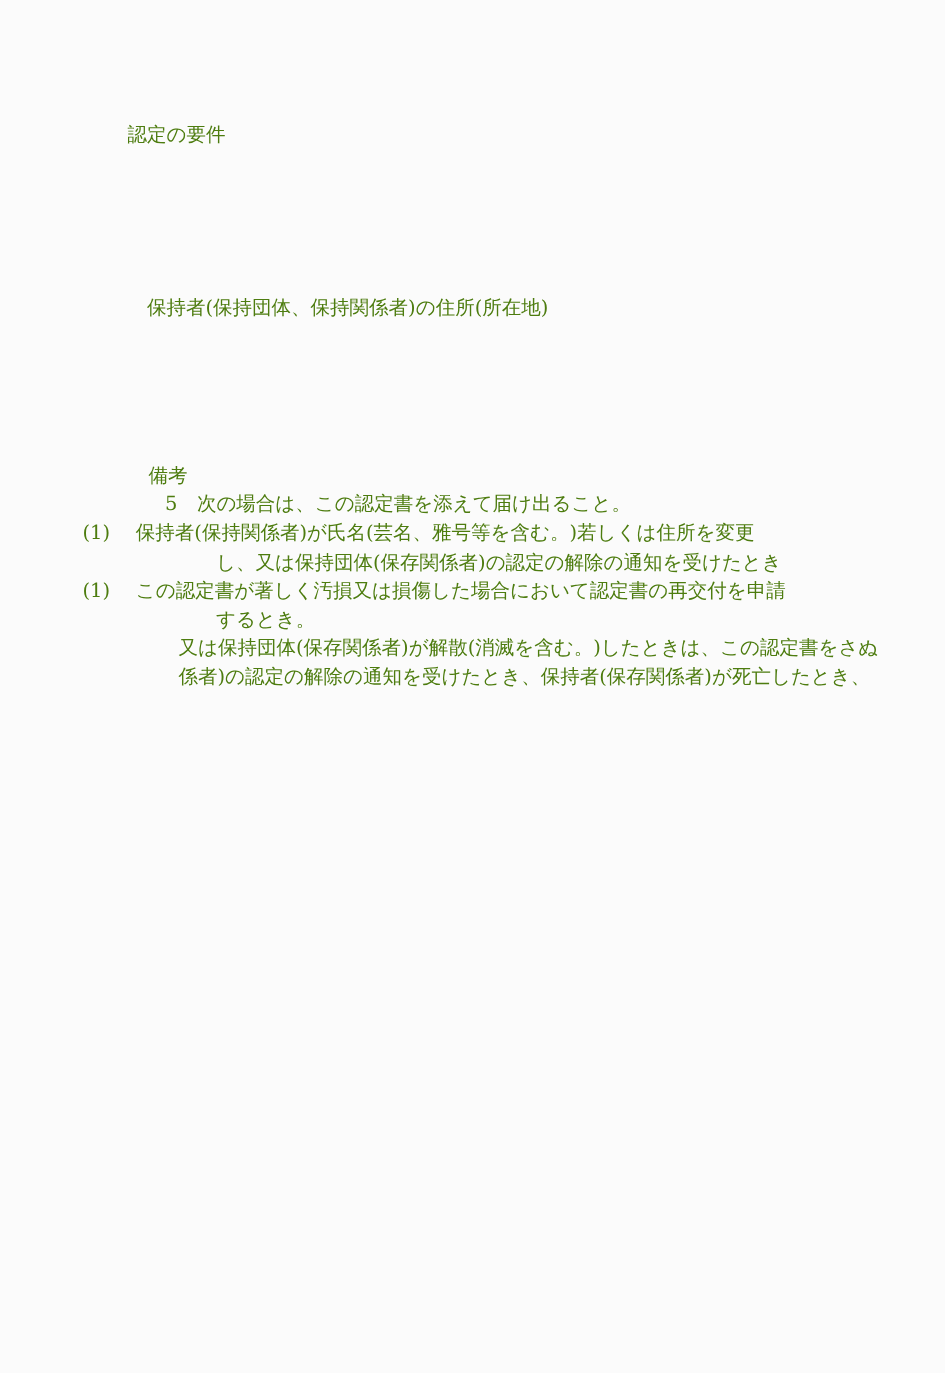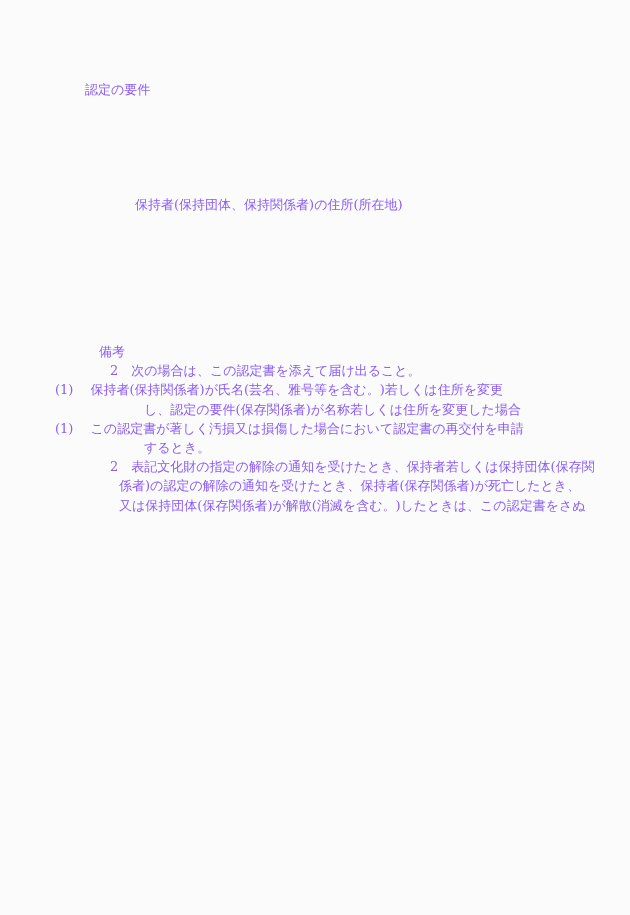--- a/index.html
+++ b/index.html
@@ -7,42 +7,40 @@
     padding: 0;
     background: #fbfbfb;
   }
   .page {
     position: relative;
     width: 630px;
     height: 915px;
     background: #fbfbfb;
     font-family: "DejaVu Serif", "Liberation Serif", serif;
     font-size: 13px;
-    color: #8b5cf6;
+    color: #4d7c0f;
     overflow: hidden;
   }
   .doc-title {
     position: absolute;
     left: 85px;
     top: 81px;
     white-space: pre;
   }
   .holder-address {
     position: absolute;
     left: 98px;
     top: 196px;
     white-space: pre;
-    margin-left: 37px;
   }
   .remarks {
     position: absolute;
     left: 0;
     top: 308px;
     width: 568px;
-    margin-top: 34px;
   }
   .remarks .line {
     height: 19.2px;
     line-height: 19.2px;
     white-space: pre;
   }
   .ind-head  { padding-left: 99px;  }
   .ind-num   { padding-left: 110px; }
   .ind-paren { padding-left: 55px; }
   .ind-cont1 { padding-left: 144px; }
@@ -52,23 +50,22 @@
 <body>
 
 <div class="page">
 
   <div class="doc-title">認定の要件</div>
 
   <div class="holder-address">保持者(保持団体、保持関係者)の住所(所在地)</div>
 
   <div class="remarks">
     <div class="line ind-head">備考</div>
-    <div class="line ind-num">2　次の場合は、この認定書を添えて届け出ること。</div>
+    <div class="line ind-num">5　次の場合は、この認定書を添えて届け出ること。</div>
     <div class="line ind-paren">(1)　 保持者(保持関係者)が氏名(芸名、雅号等を含む。)若しくは住所を変更</div>
-    <div class="line ind-cont1">し、認定の要件(保存関係者)が名称若しくは住所を変更した場合</div>
+    <div class="line ind-cont1">し、又は保持団体(保存関係者)の認定の解除の通知を受けたとき</div>
     <div class="line ind-paren">(1)　 この認定書が著しく汚損又は損傷した場合において認定書の再交付を申請</div>
     <div class="line ind-cont1">するとき。</div>
-    <div class="line ind-num">2　表記文化財の指定の解除の通知を受けたとき、保持者若しくは保持団体(保存関</div>
+    <div class="line ind-cont2">又は保持団体(保存関係者)が解散(消滅を含む。)したときは、この認定書をさぬ</div>
     <div class="line ind-cont2">係者)の認定の解除の通知を受けたとき、保持者(保存関係者)が死亡したとき、</div>
-    <div class="line ind-cont2">又は保持団体(保存関係者)が解散(消滅を含む。)したときは、この認定書をさぬ</div>
   </div>
 
 </div>
 
 </body></html>

